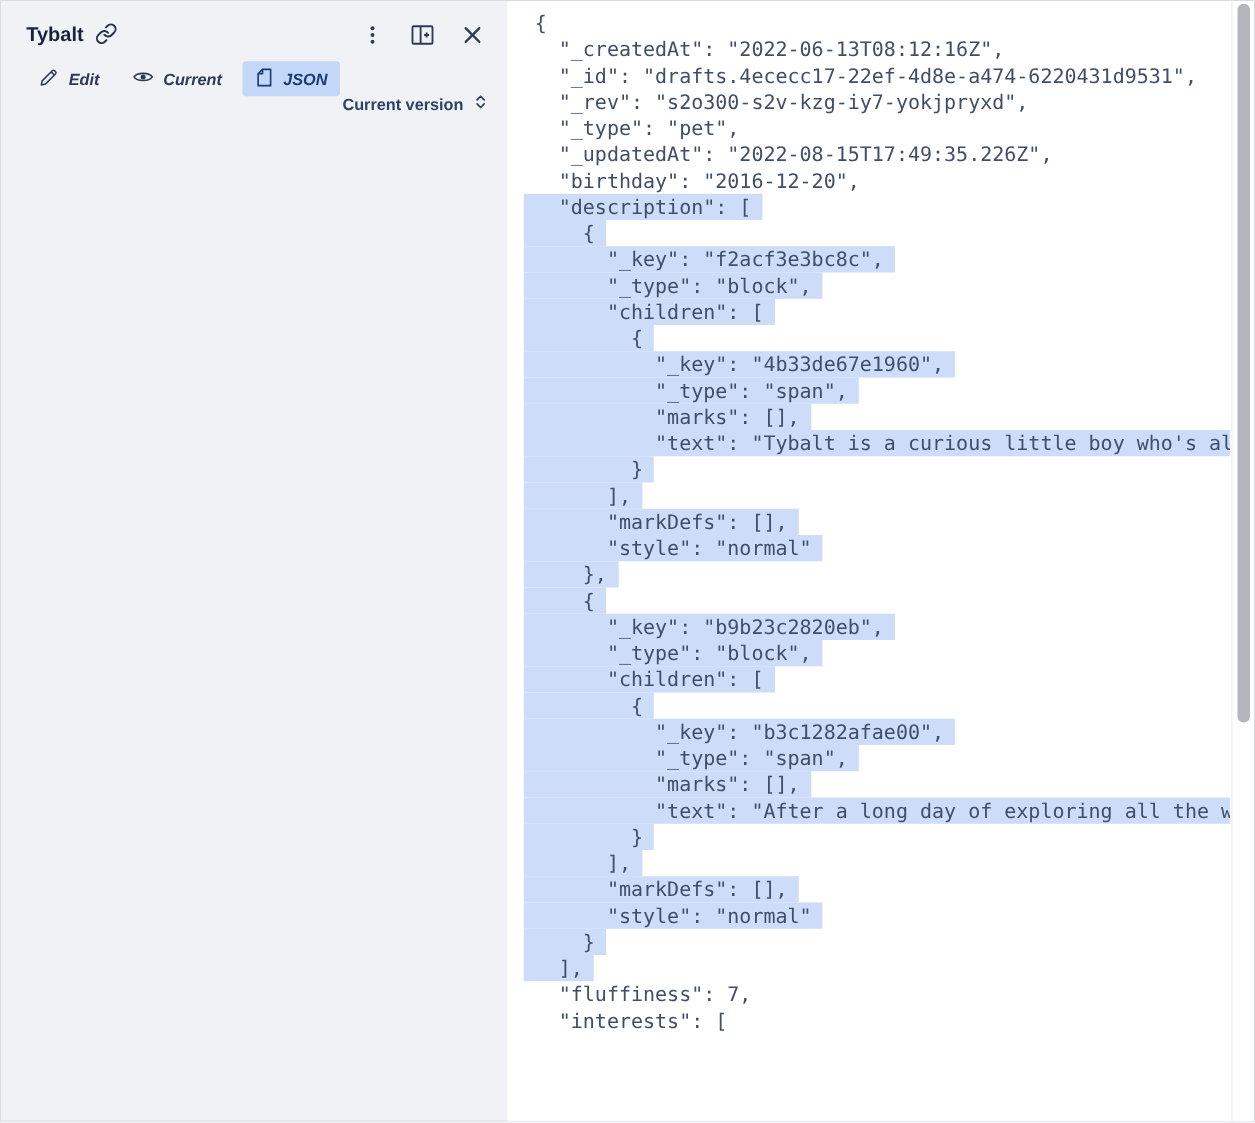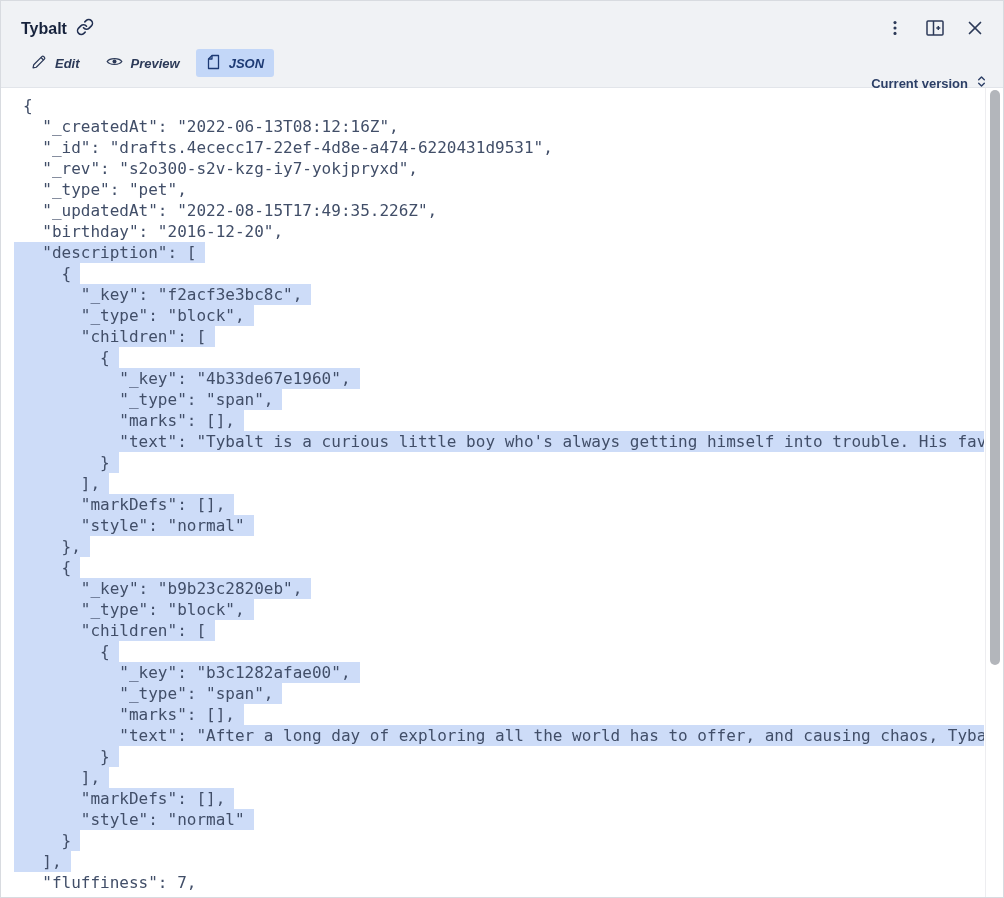--- a/index.html
+++ b/index.html
@@ -14,21 +14,21 @@
     --sel:#cddcf8;
     --thumb:#b3b6bb;
     --track-line:#ededf0;
   }
   *{margin:0;padding:0;box-sizing:border-box;}
   html,body{width:1004px;height:898px;overflow:hidden;background:#fff;}
   body{font-family:"Liberation Sans",sans-serif;}
   .window{
     width:1004px;height:898px;
     border:1px solid var(--outer-border);
-    display:flex;flex-direction:column;
+    display:flex;
     background:#fff;
   }
   
   .pane-header{
     background:var(--header-bg);
     border-bottom:1px solid var(--header-border);
     padding:12px 12px 10px 20px;
     flex:0 0 auto;
   }
   .hrow{display:flex;align-items:center;justify-content:space-between;}
@@ -147,21 +147,21 @@
           </span>
           <span>Edit</span>
         </button>
         <button class="tab">
           <span>
             <svg width="17" height="17" viewBox="0 0 17 17" fill="none" stroke="currentColor" stroke-width="1.3">
               <path d="M1.2 8.5C3.6 4.7 13.4 4.7 15.8 8.5 13.4 12.3 3.6 12.3 1.2 8.5Z"></path>
               <circle cx="8.5" cy="8.5" r="2" fill="currentColor" stroke="none"></circle>
             </svg>
           </span>
-          <span>Preview</span>
+          <span>Current</span>
         </button>
         <button class="tab active">
           <span>
             <svg width="15" height="16" viewBox="0 0 15 16" fill="none" stroke="currentColor" stroke-width="1.3" stroke-linejoin="round">
               <path d="M6 1.5h6.5v13h-10V5L6 1.5z"></path>
               <path d="M6 1.5V5H2.5"></path>
             </svg>
           </span>
           <span>JSON</span>
         </button>

